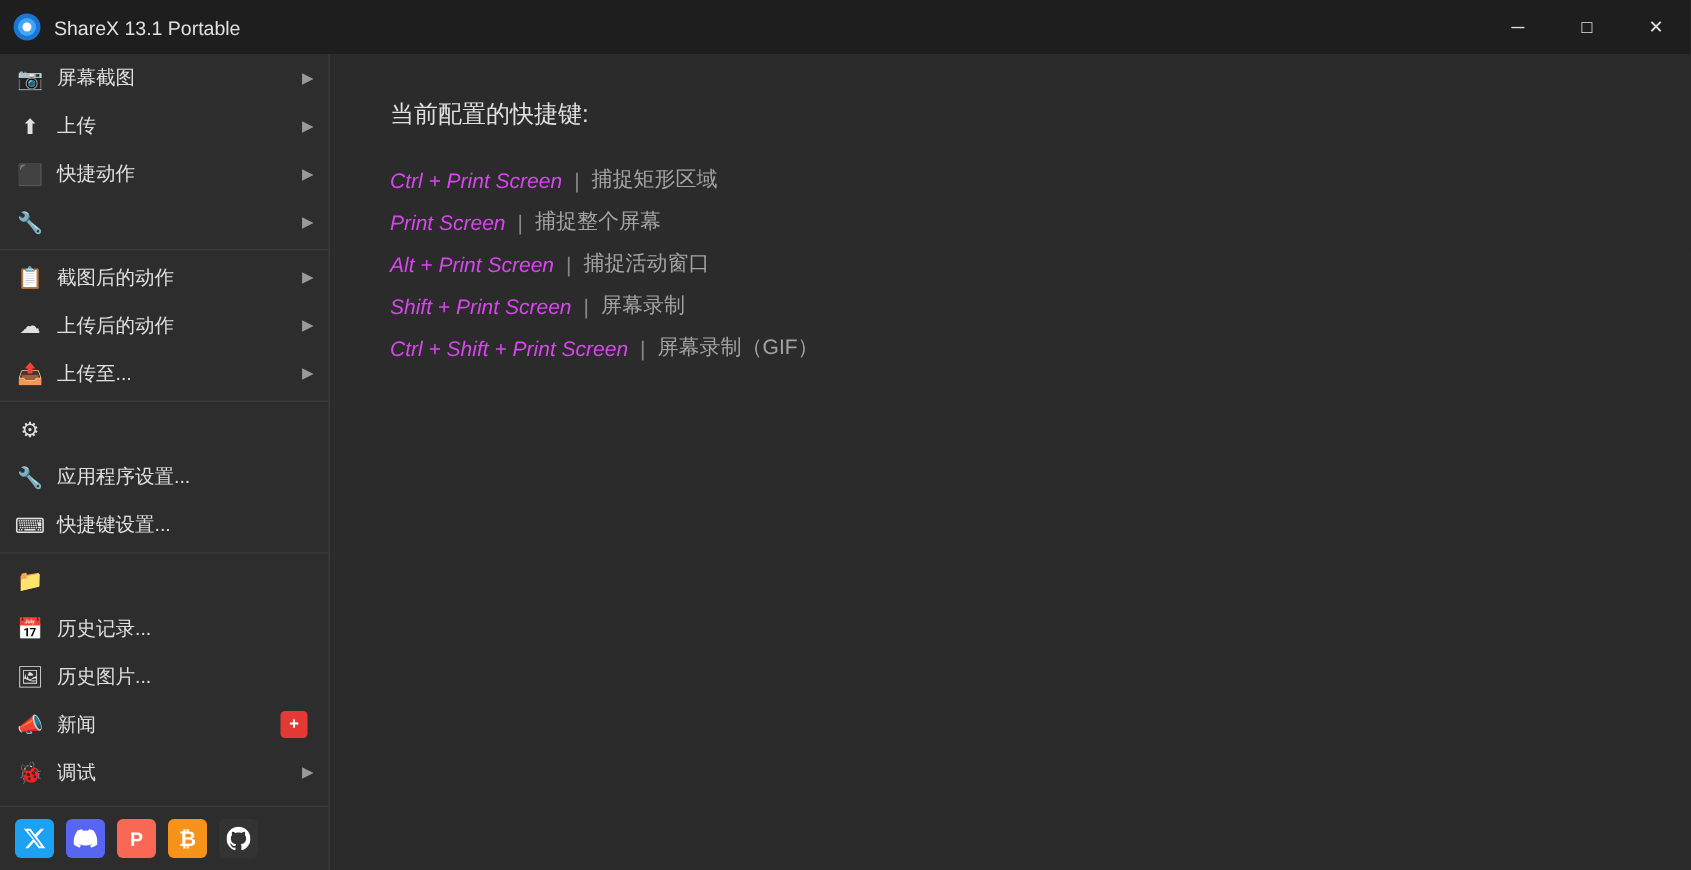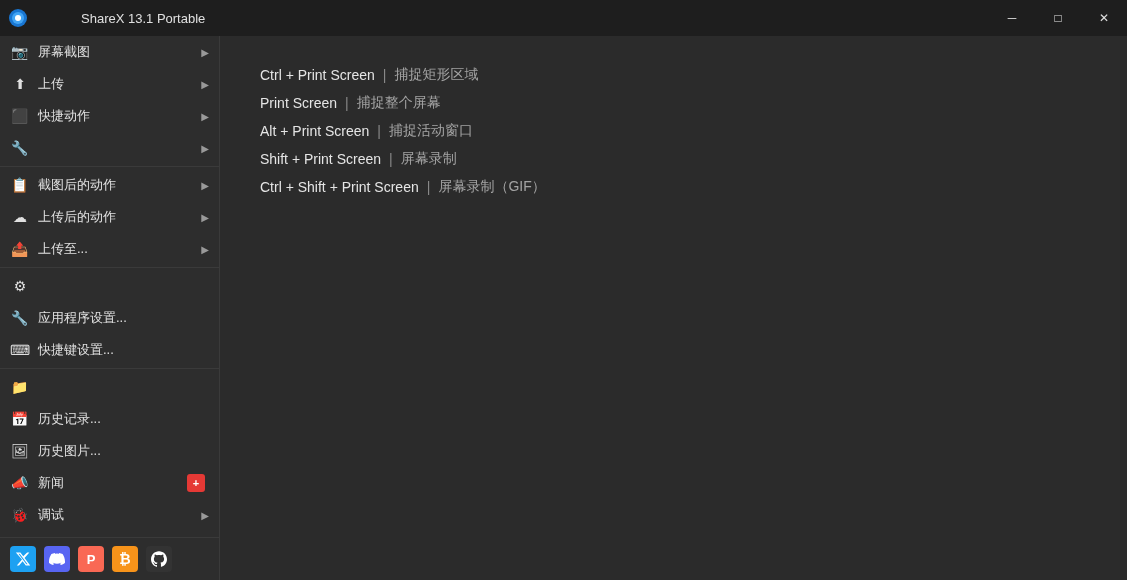--- a/index.html
+++ b/index.html
@@ -29,21 +29,20 @@
       align-items: center;
       gap: 8px;
     }
     .titlebar-logo {
       width: 20px;
       height: 20px;
     }
     .titlebar-title {
       font-size: 13px;
       color: #e0e0e0;
-      margin-left: 45px;
     }
     .titlebar-controls {
       display: flex;
       height: 36px;
     }
     .titlebar-btn {
       width: 46px;
       height: 36px;
       display: flex;
       align-items: center;
@@ -132,21 +131,22 @@
     }
     .shortcut-line {
       font-size: 14px;
       color: #c8c8c8;
       margin-bottom: 10px;
       display: flex;
       align-items: center;
       gap: 8px;
     }
     .shortcut-key {
-      color: #e5e5e5;
+      color: #d946ef;
+      font-style: italic;
     }
     .shortcut-sep {
       color: #888;
     }
     .shortcut-desc {
       color: #a3a3a3;
     }
 
     
     .social-bar {
@@ -277,20 +277,21 @@
         <div class="social-icon" style="background: rgb(247, 147, 26); color: white; font-weight: bold;">₿</div>
         <div class="social-icon" style="background: rgb(51, 51, 51); color: white;">
           <svg viewBox="0 0 24 24" width="16" height="16" fill="white">
             <path d="M12 .297c-6.63 0-12 5.373-12 12 0 5.303 3.438 9.8 8.205 11.385.6.113.82-.258.82-.577 0-.285-.01-1.04-.015-2.04-3.338.724-4.042-1.61-4.042-1.61C4.422 18.07 3.633 17.7 3.633 17.7c-1.087-.744.084-.729.084-.729 1.205.084 1.838 1.236 1.838 1.236 1.07 1.835 2.809 1.305 3.495.998.108-.776.417-1.305.76-1.605-2.665-.3-5.466-1.332-5.466-5.93 0-1.31.465-2.38 1.235-3.22-.135-.303-.54-1.523.105-3.176 0 0 1.005-.322 3.3 1.23.96-.267 1.98-.399 3-.405 1.02.006 2.04.138 3 .405 2.28-1.552 3.285-1.23 3.285-1.23.645 1.653.24 2.873.12 3.176.765.84 1.23 1.91 1.23 3.22 0 4.61-2.805 5.625-5.475 5.92.42.36.81 1.096.81 2.22 0 1.606-.015 2.896-.015 3.286 0 .315.21.69.825.57C20.565 22.092 24 17.592 24 12.297c0-6.627-5.373-12-12-12"></path>
           </svg>
         </div>
       </div>
     </div>
 
   <div class="content">
+    <div class="content-title">当前配置的快捷键:</div>
     <div id="shortcuts-list">
         <div class="shortcut-line">
           <span class="shortcut-key">Ctrl + Print Screen</span>
           <span class="shortcut-sep"> | </span>
           <span class="shortcut-desc">捕捉矩形区域</span>
         </div>
         <div class="shortcut-line">
           <span class="shortcut-key">Print Screen</span>
           <span class="shortcut-sep"> | </span>
           <span class="shortcut-desc">捕捉整个屏幕</span>

